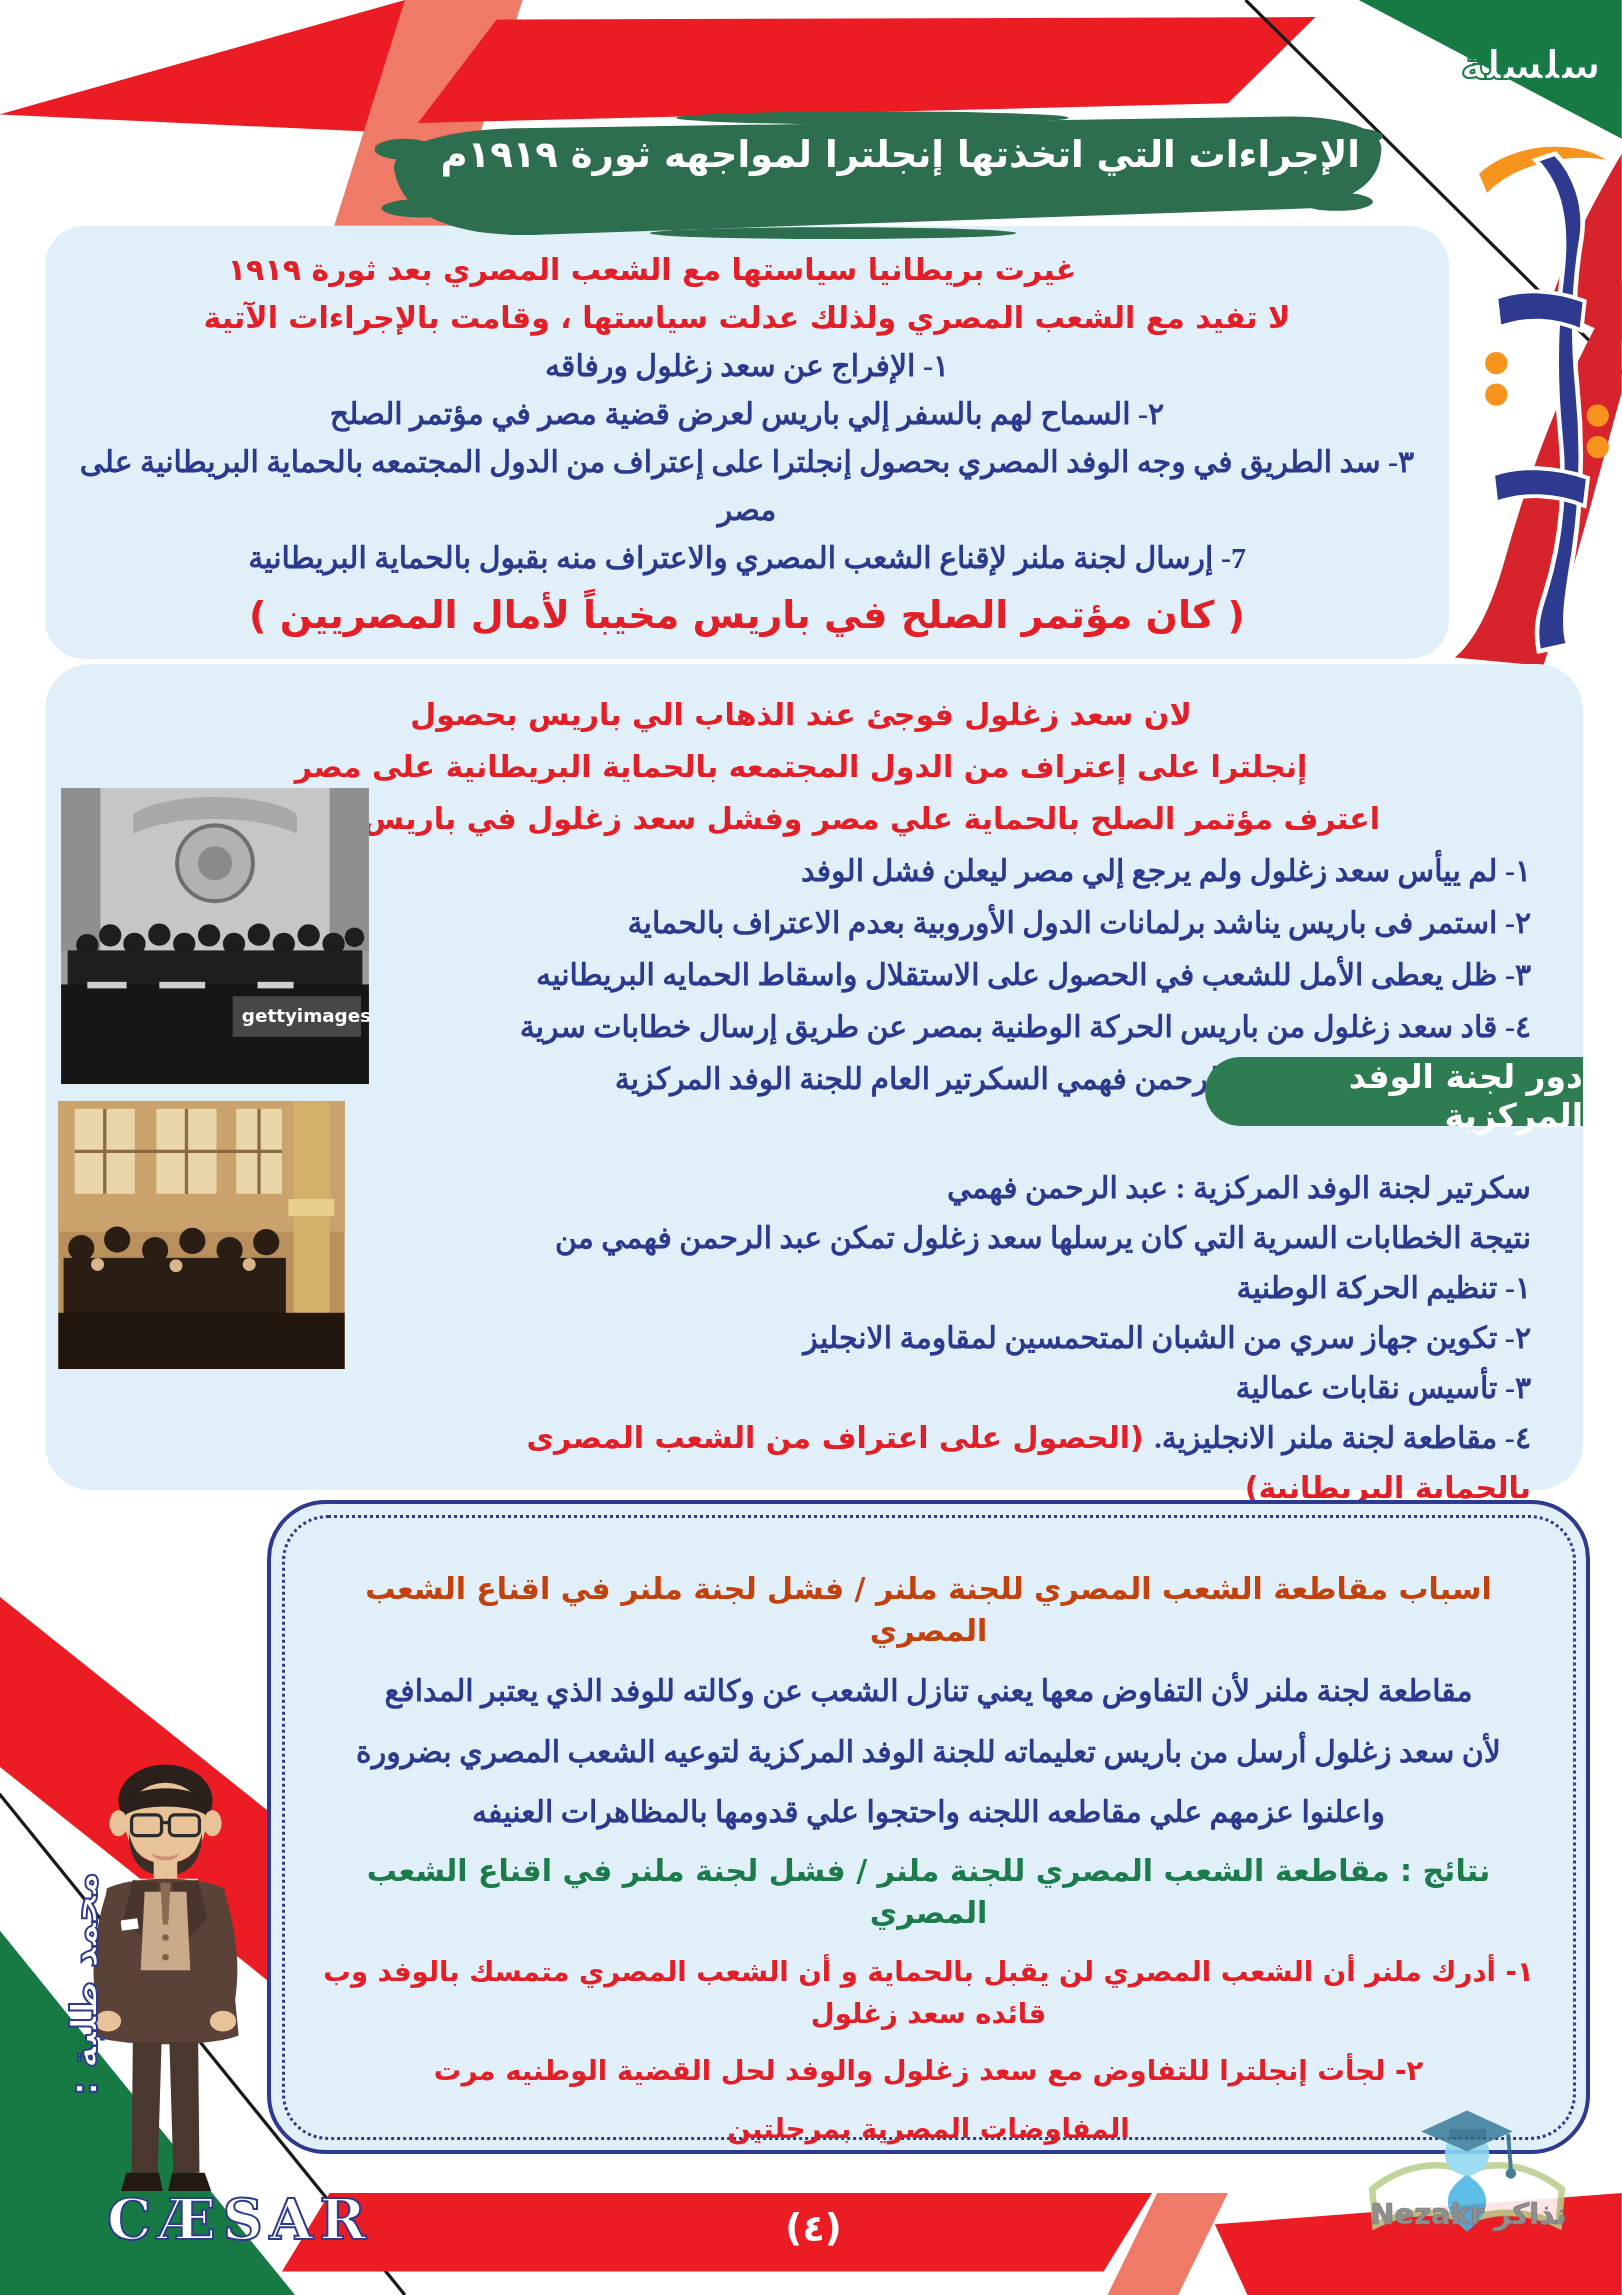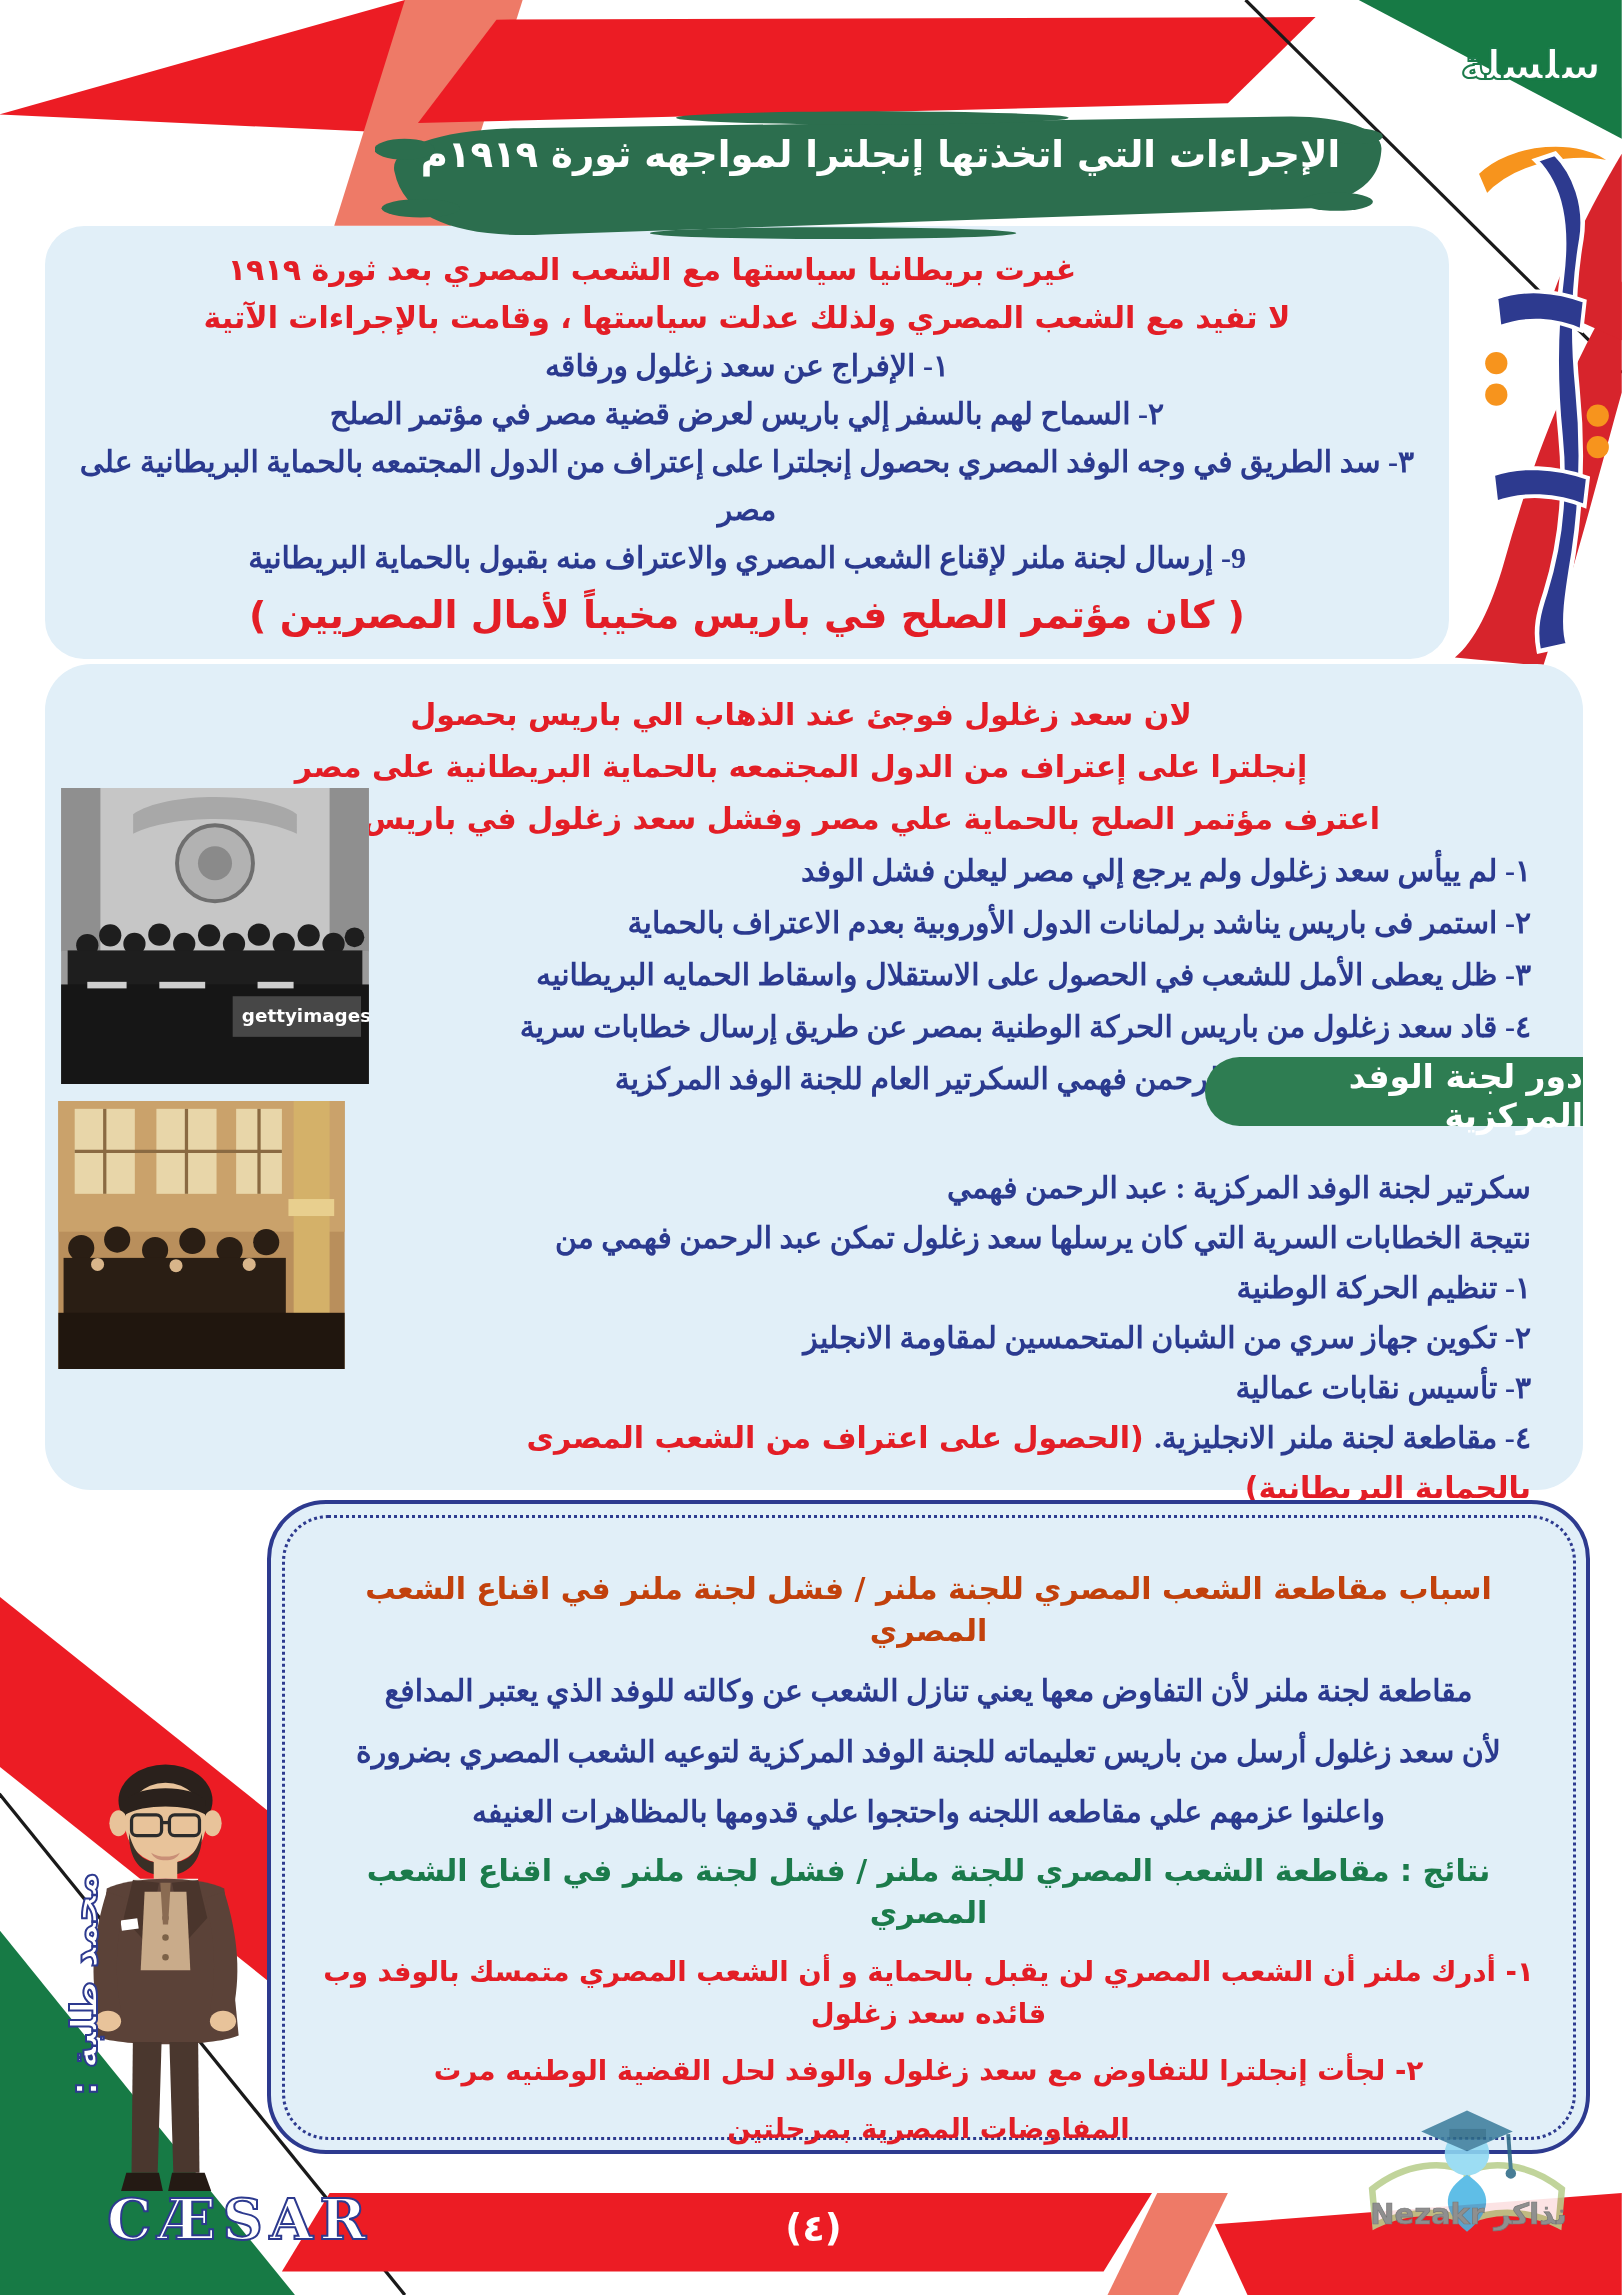--- a/index.html
+++ b/index.html
@@ -36,21 +36,21 @@
   }
   .box2-inner p{font-size:30px;line-height:42px;}
   .b2-title{color:#c2410c;font-size:31px;margin-top:27px;}
   .b2-p{margin-top:18.3px;}
   .b2-results{color:#1b7b4b;margin-top:17px;}
   .b2-r{color:#e31e26;font-size:27.5px !important;margin-top:15.7px;}
   
   .brush{position:absolute;left:376px;top:110px;width:1011px;height:131px;z-index:2;}
   .header-title{
     position:absolute;left:402px;top:134px;width:959px;z-index:3;color:#ffffff;
-    font-size:37px;line-height:42px;text-align:center;
+    font-size:37px;line-height:42px;text-align:right;
   }
   
   .series-word{
     position:absolute;left:1471px;top:41px;width:131px;z-index:3;color:#ffffff;font-size:41px;text-align:center;
     -webkit-text-stroke:2px #1b7b4b;text-shadow:0 0 1.3px #1b7b4b;
   }
   .calligraphy{position:absolute;left:1458px;top:134px;width:165px;height:537px;z-index:2;}
   
   .caesar{
     position:absolute;left:108px;top:2186px;z-index:3;direction:ltr;
@@ -136,21 +136,21 @@
     <circle cx="215" cy="430" r="17" fill="#f7941d"></circle>
     <circle cx="215" cy="478" r="17" fill="#f7941d"></circle>
   </svg>
 
   <section class="panel box1">
     <p class="red indent1">غيرت بريطانيا سياستها مع الشعب المصري بعد ثورة ١٩١٩</p>
     <p class="red">لا تفيد مع الشعب المصري ولذلك عدلت سياستها ، وقامت بالإجراءات الآتية</p>
     <p class="blue">١- الإفراج عن سعد زغلول ورفاقه</p>
     <p class="blue">٢- السماح لهم بالسفر إلي باريس لعرض قضية مصر في مؤتمر الصلح</p>
     <p class="blue">٣- سد الطريق في وجه الوفد المصري بحصول إنجلترا على إعتراف من الدول المجتمعه  بالحماية البريطانية على مصر</p>
-    <p class="blue">9- إرسال لجنة ملنر لإقناع الشعب المصري والاعتراف منه بقبول بالحماية البريطانية</p>
+    <p class="blue">7- إرسال لجنة ملنر لإقناع الشعب المصري والاعتراف منه بقبول بالحماية البريطانية</p>
     <p class="red banner-red">( كان مؤتمر الصلح في باريس مخيباً لأمال المصريين )</p>
   </section>
 
   <section class="panel boxmid">
 
     <svg class="photo photo1" viewBox="0 0 470 452" xmlns="http://www.w3.org/2000/svg" aria-hidden="true">
       <rect width="470" height="452" fill="#9a9a9a"></rect>
       <rect width="470" height="250" fill="#c6c6c6"></rect>
       <rect x="0" y="0" width="60" height="250" fill="#8f8f8f"></rect>
       <rect x="410" y="0" width="60" height="250" fill="#8f8f8f"></rect>

